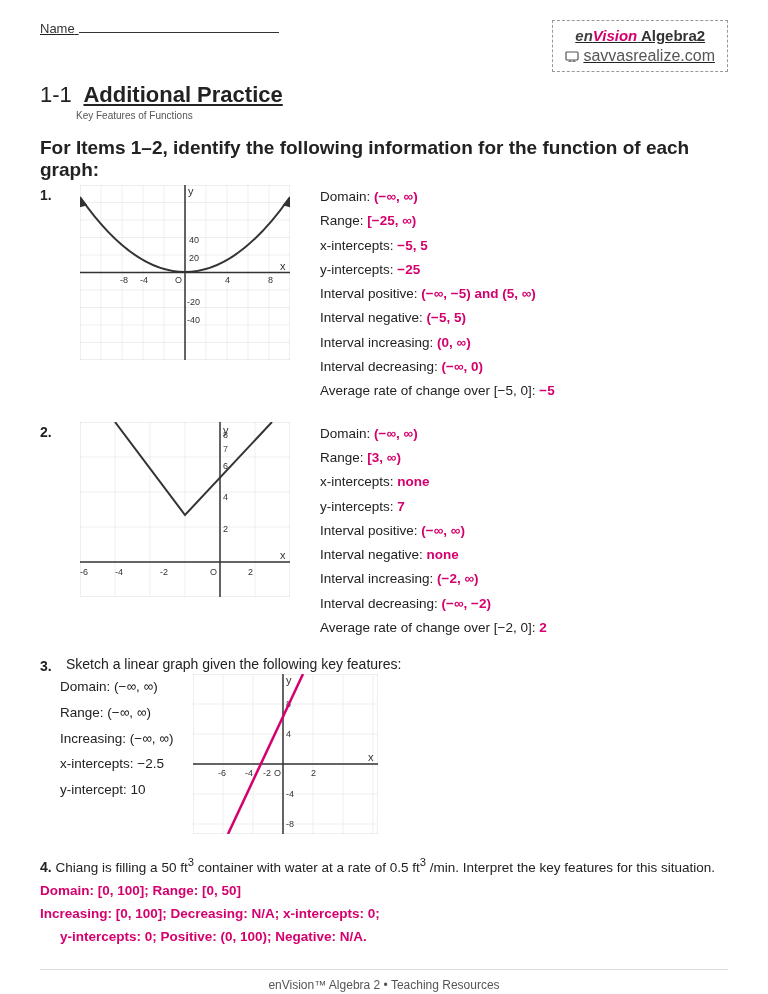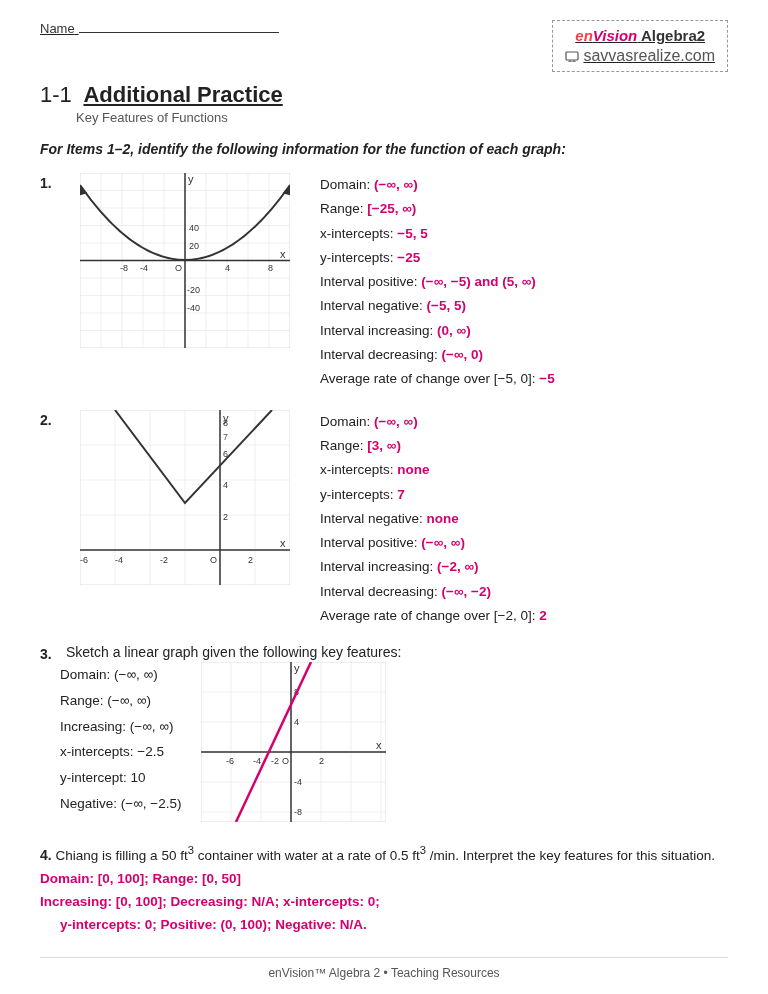--- a/index.html
+++ b/index.html
@@ -56,31 +56,30 @@
     }
 
     .page-title .title-text {
       font-size: 22px;
       font-weight: bold;
       color: #222;
       text-decoration: underline;
     }
 
     .subtitle {
-      font-size: 13px;
+      font-size: 10px;
       color: #555;
       margin-bottom: 16px;
       margin-left: 36px;
     }
 
     .instructions {
-      font-size: 14px;
-      font-weight: bold;
-      margin-bottom: 16px;
-      font-style: italic;
+      font-size: 19px;
+      font-weight: bold;
+      margin-bottom: 4px;
     }
 
     .item-row {
       display: flex;
       gap: 20px;
       align-items: flex-start;
     }
 
     .item-number {
       font-weight: bold;
@@ -152,21 +151,21 @@
 </head>
 <body>
 
 <div class="header-row">
   <div>
     <span style="font-size:13px;color:#333;">Name</span>
     <span style="display:inline-block;width:200px;border-bottom:1px solid #333;"></span>
   </div>
   <div class="brand-box">
     <div class="brand-name">
-      <span style="color:#ef4444;font-style:italic;font-weight:bold;">en</span><span style="color:#d4006e;font-style:italic;font-weight:bold;">Vision</span> <span style="color:#333;font-weight:bold;">Algebra</span><span style="color:#333;font-weight:bold;">2</span>
+      <span style="color:#404040;font-style:italic;font-weight:bold;">en</span><span style="color:#d4006e;font-style:italic;font-weight:bold;">Vision</span> <span style="color:#333;font-weight:bold;">Algebra</span><span style="color:#333;font-weight:bold;">2</span>
     </div>
     <div class="brand-sub">
       <svg width="14" height="11" viewBox="0 0 14 11">
         <rect x="1" y="1" width="12" height="8" rx="1" fill="none" stroke="#555" stroke-width="1.2"></rect>
         <line x1="5" y1="9" x2="5" y2="11" stroke="#555" stroke-width="1"></line>
         <line x1="9" y1="9" x2="9" y2="11" stroke="#555" stroke-width="1"></line>
         <line x1="3" y1="11" x2="11" y2="11" stroke="#555" stroke-width="1"></line>
       </svg>
       <span>savvasrealize.com</span>
     </div>
@@ -289,41 +288,40 @@
       <polyline points="35,0 105,93 192,0" fill="none" stroke="#333" stroke-width="2"></polyline>
 
       <text x="143" y="30" font-size="9" fill="#555">7</text>
     </svg>
   </div>
   <div class="info-block">
     <div><span class="label">Domain: </span><span class="answer">(−∞, ∞)</span></div>
     <div><span class="label">Range: </span><span class="answer">[3, ∞)</span></div>
     <div><span class="label">x-intercepts: </span><span class="answer">none</span></div>
     <div><span class="label">y-intercepts: </span><span class="answer">7</span></div>
+    <div><span class="label">Interval positive: </span><span class="answer">(−∞, ∞)</span></div>
     <div><span class="label">Interval negative: </span><span class="answer">none</span></div>
-    <div><span class="label">Interval positive: </span><span class="answer">(−∞, ∞)</span></div>
     <div><span class="label">Interval increasing: </span><span class="answer">(−2, ∞)</span></div>
     <div><span class="label">Interval decreasing: </span><span class="answer">(−∞, −2)</span></div>
     <div><span class="label">Average rate of change over [−2, 0]: </span><span class="answer">2</span></div>
   </div>
 </div>
 
 <div class="item3-section">
   <div style="display:flex;gap:6px;align-items:flex-start;margin-top:16px;">
     <span class="item-number" style="font-weight:bold;">3.</span>
     <span>Sketch a linear graph given the following key features:</span>
   </div>
   <div class="item3-content">
     <div class="item3-left">
       <div>Domain: (−∞, ∞)</div>
       <div>Range: (−∞, ∞)</div>
       <div>Increasing: (−∞, ∞)</div>
       <div>x-intercepts: −2.5</div>
       <div>y-intercept: 10</div>
-      <div>Negative: (−∞, −2.5)</div>
     </div>
     <div class="item3-graph">
       
       <svg width="185" height="160" viewBox="0 0 185 160">
         <rect width="185" height="160" fill="white" stroke="#bbb" stroke-width="0.5"></rect>
 
         <g stroke="#ddd" stroke-width="0.5">
           <line x1="30" y1="0" x2="30" y2="160"></line>
           <line x1="60" y1="0" x2="60" y2="160"></line>
           <line x1="90" y1="0" x2="90" y2="160"></line>

